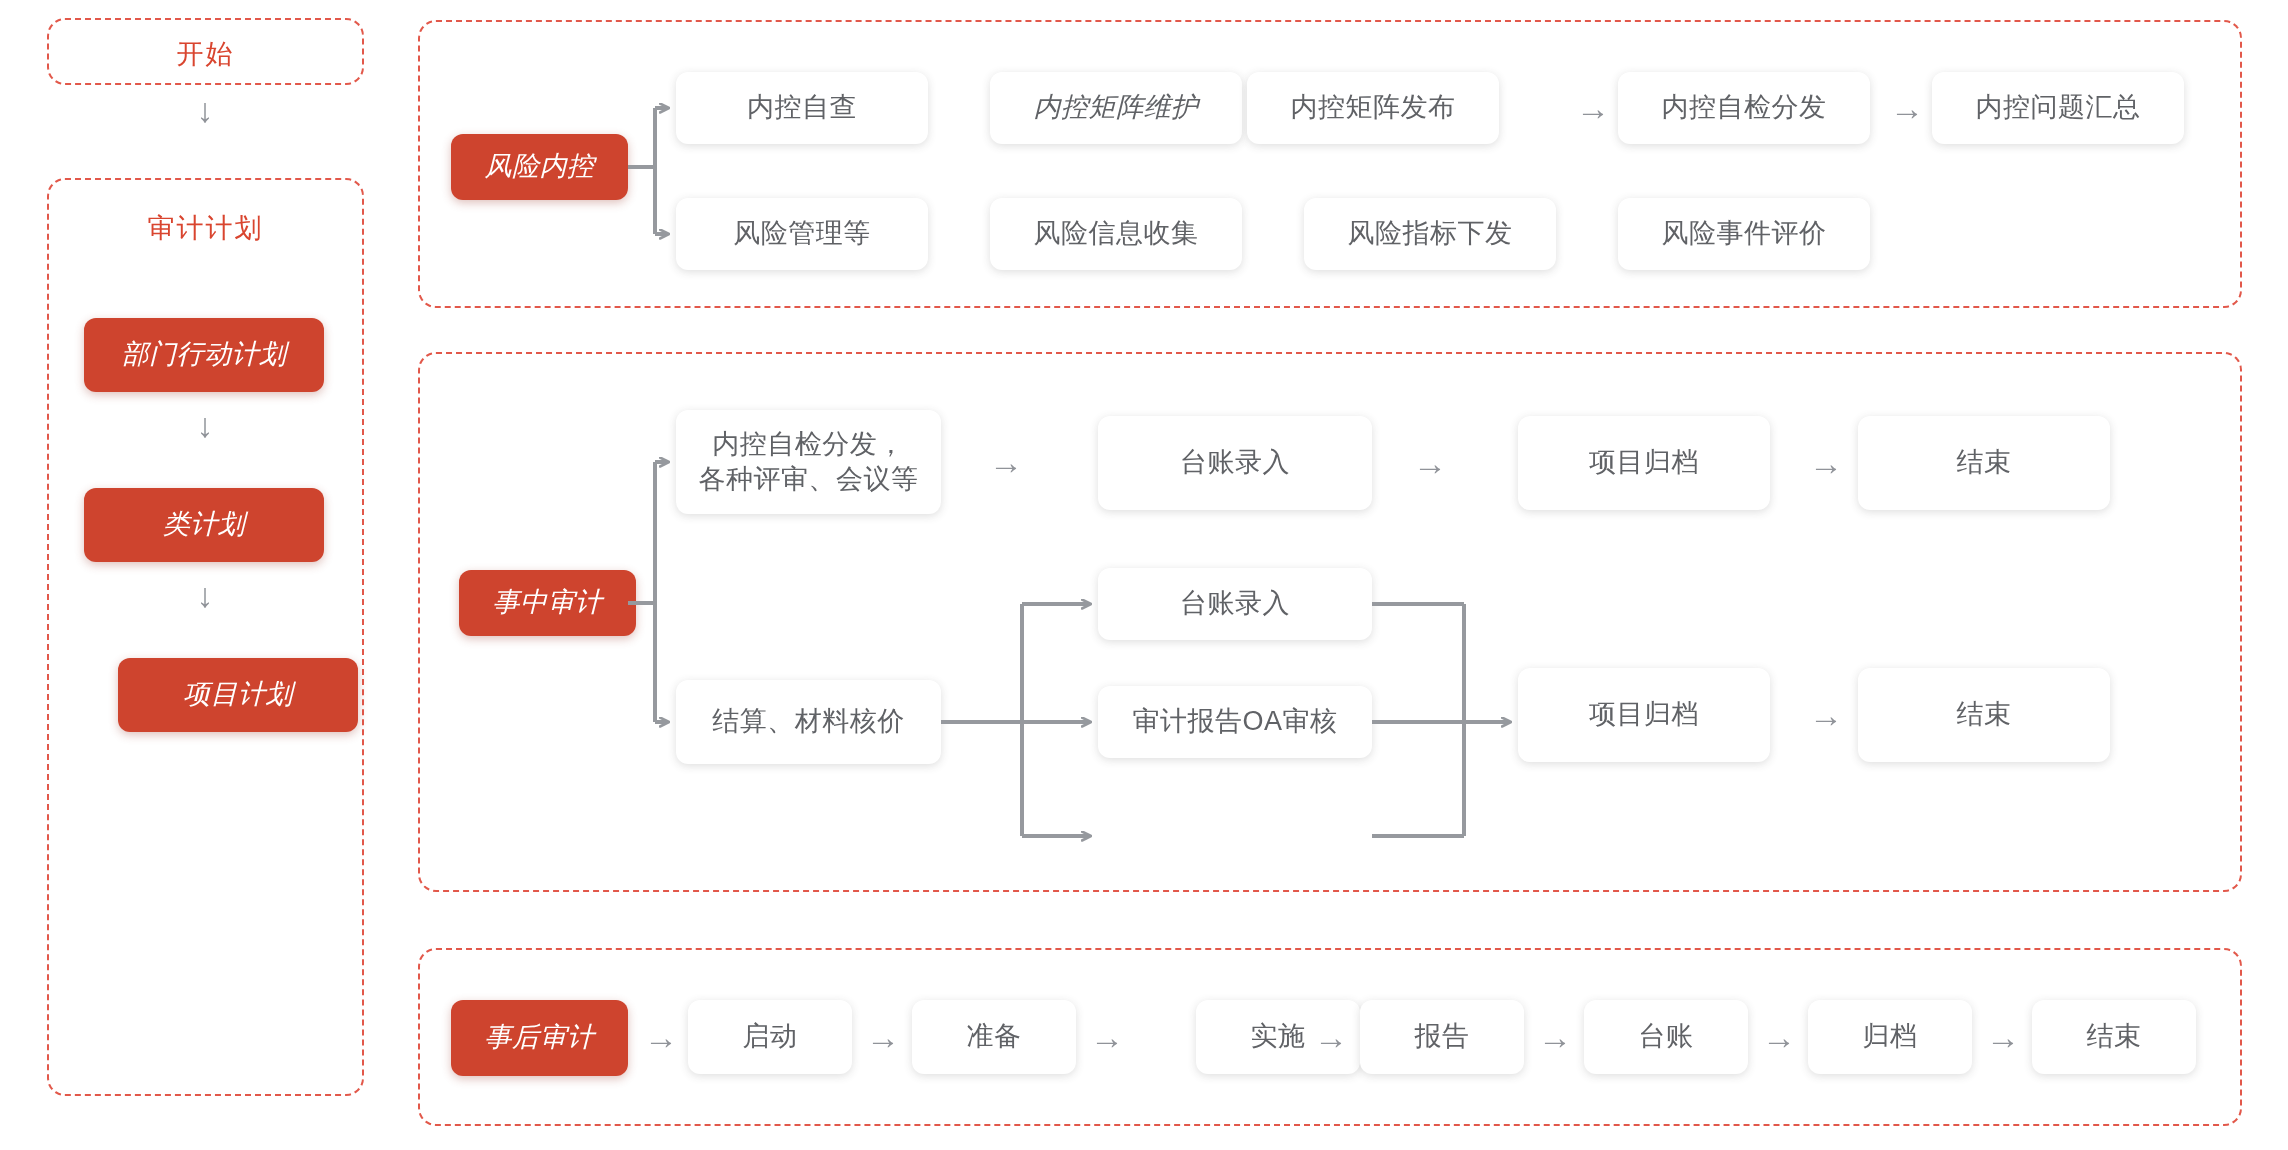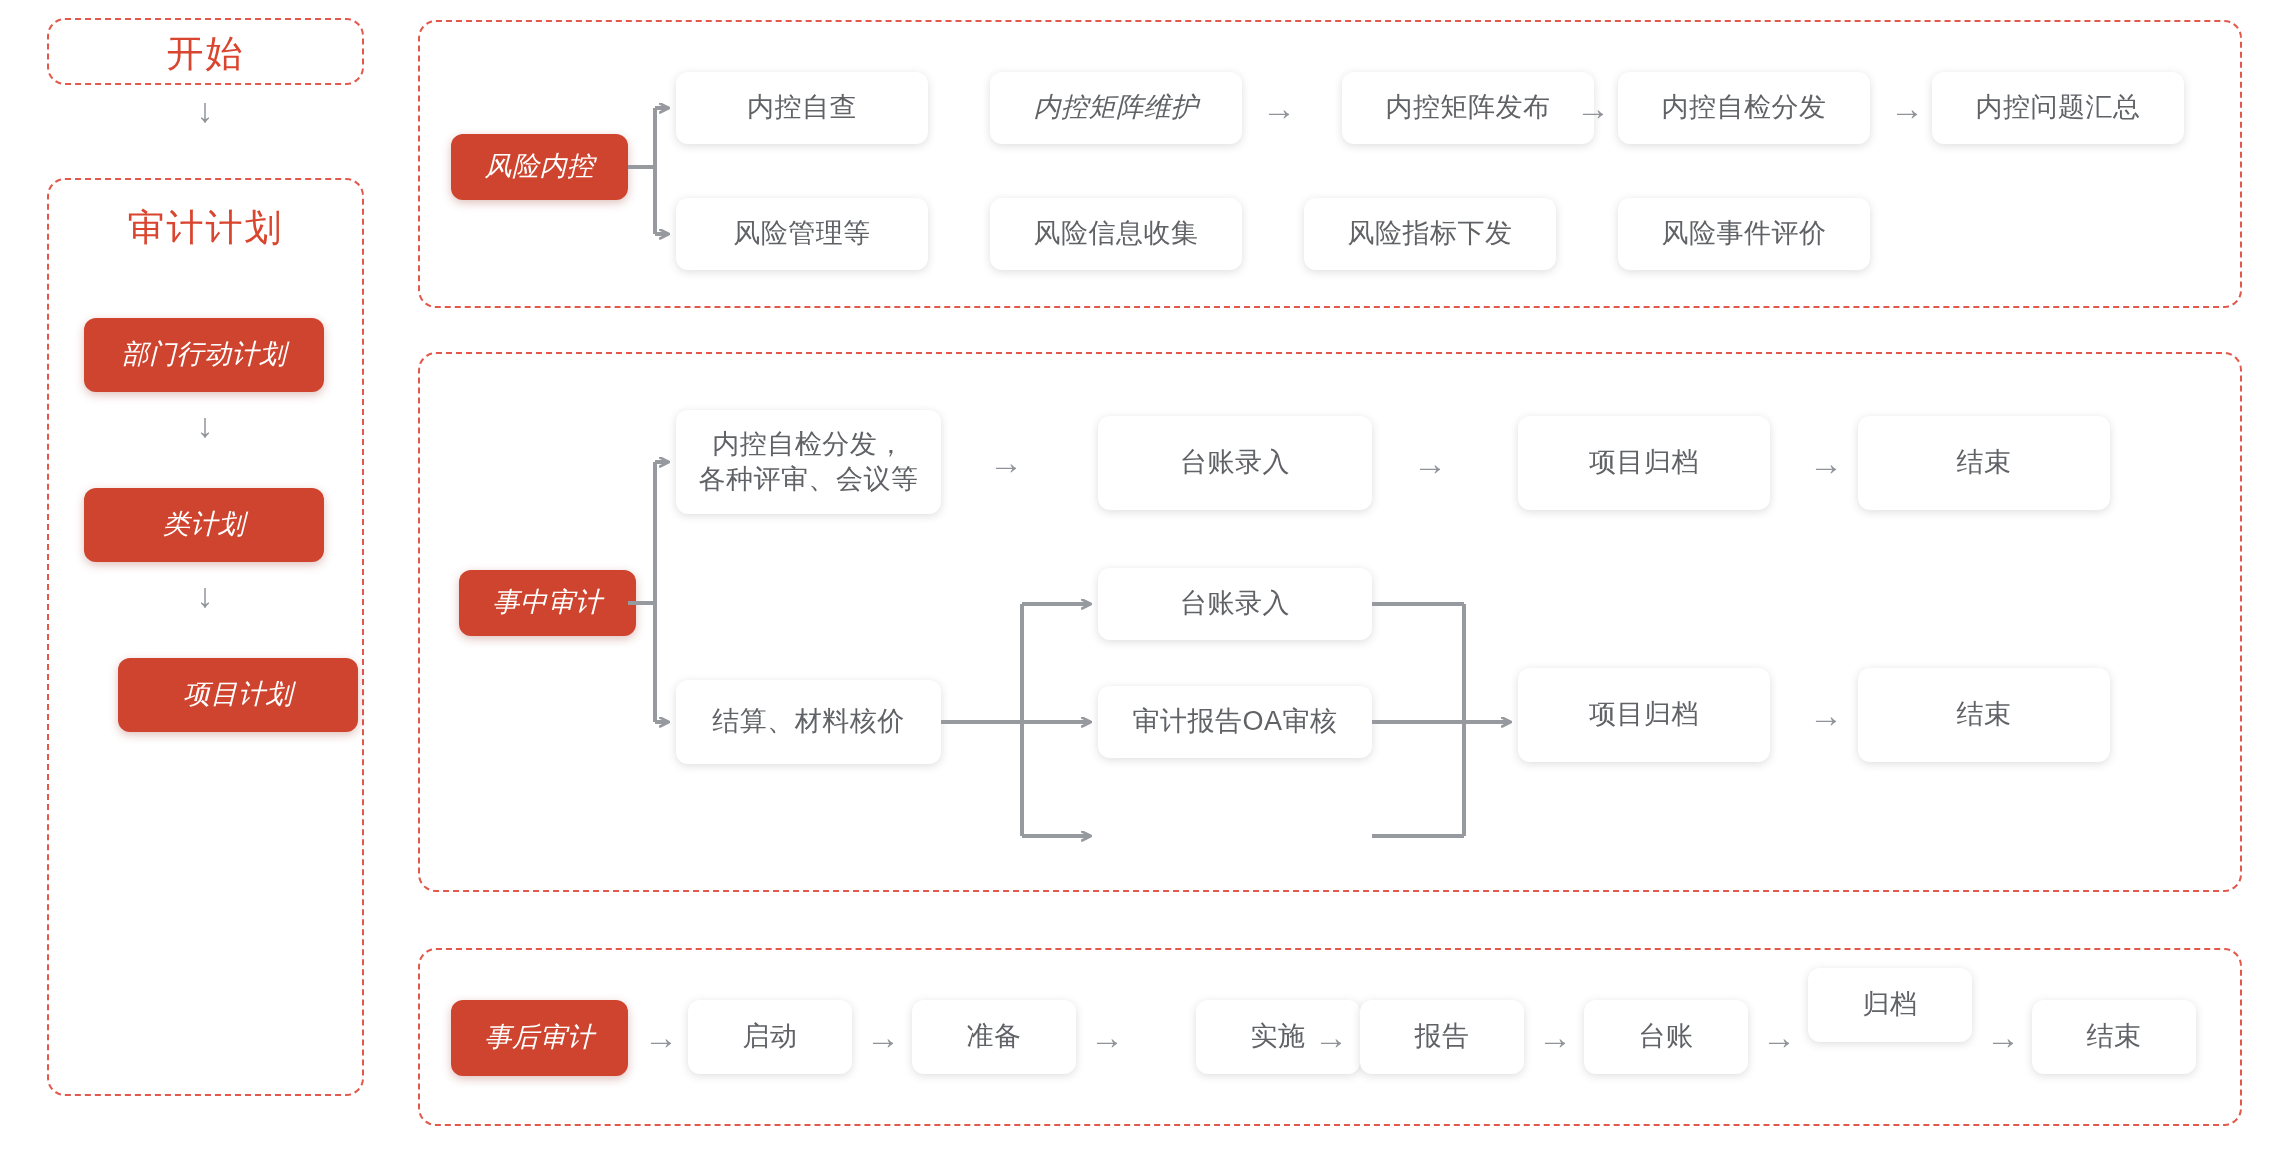--- a/index.html
+++ b/index.html
@@ -35,21 +35,21 @@
   }
   .node.red {
     background: #CE442E;
     color: #ffffff;
     box-shadow: 0 3px 10px rgba(150,50,35,0.30);
     font-style: italic;
   }
   .title-text {
     position: absolute;
     color: #D9452F;
-    font-size: 37px;
+    font-size: 27px;
     letter-spacing: 2px;
     display: flex;
     align-items: center;
     justify-content: center;
     width: 100%;
     text-align: center;
   }
   .arrow-h, .arrow-v {
     position: absolute;
     color: #909399;
@@ -83,21 +83,21 @@
 
   <div class="node red" style="left:84px; top:658px; width:240px; height:74px;margin-left:34px;">项目计划</div>
 
   <div class="dashed-panel" style="left:418px; top:20px; width:1824px; height:288px;"></div>
 
   <div class="node red" style="left:451px; top:134px; width:177px; height:66px;">风险内控</div>
 
   <div class="node" style="left:676px; top:72px; width:252px; height:72px;">内控自查</div>
   <div class="node" style="left:990px; top:72px; width:252px; height:72px;font-style:italic;">内控矩阵维护</div>
   <div class="arrow-h" style="left:1248px; top:72px; width:62px; height:72px;">→</div>
-  <div class="node" style="left:1342px; top:72px; width:252px; height:72px;">内控矩阵发布</div>
+  <div class="node" style="left:1247px; top:72px; width:252px; height:72px;">内控矩阵发布</div>
   <div class="arrow-h" style="left:1562px; top:72px; width:62px; height:72px;">→</div>
   <div class="node" style="left:1618px; top:72px; width:252px; height:72px;">内控自检分发</div>
   <div class="arrow-h" style="left:1876px; top:72px; width:62px; height:72px;">→</div>
   <div class="node" style="left:1932px; top:72px; width:252px; height:72px;">内控问题汇总</div>
 
   <div class="node" style="left:676px; top:198px; width:252px; height:72px;">风险管理等</div>
   <div class="node" style="left:990px; top:198px; width:252px; height:72px;">风险信息收集</div>
   <div class="node" style="left:1304px; top:198px; width:252px; height:72px;">风险指标下发</div>
   <div class="node" style="left:1618px; top:198px; width:252px; height:72px;">风险事件评价</div>
 
@@ -131,21 +131,21 @@
   <div class="node" style="left:688px; top:1000px; width:164px; height:74px;">启动</div>
   <div class="arrow-h" style="left:854px; top:1000px; width:58px; height:74px;">→</div>
   <div class="node" style="left:912px; top:1000px; width:164px; height:74px;">准备</div>
   <div class="arrow-h" style="left:1078px; top:1000px; width:58px; height:74px;">→</div>
   <div class="node" style="left:1196px; top:1000px; width:164px; height:74px;">实施</div>
   <div class="arrow-h" style="left:1302px; top:1000px; width:58px; height:74px;">→</div>
   <div class="node" style="left:1360px; top:1000px; width:164px; height:74px;">报告</div>
   <div class="arrow-h" style="left:1526px; top:1000px; width:58px; height:74px;">→</div>
   <div class="node" style="left:1584px; top:1000px; width:164px; height:74px;">台账</div>
   <div class="arrow-h" style="left:1750px; top:1000px; width:58px; height:74px;">→</div>
-  <div class="node" style="left:1808px; top:968px; width:164px; height:74px;">归档</div>
+  <div class="node" style="left:1808px; top:1000px; width:164px; height:74px;">归档</div>
   <div class="arrow-h" style="left:1974px; top:1000px; width:58px; height:74px;">→</div>
   <div class="node" style="left:2032px; top:1000px; width:164px; height:74px;">结束</div>
 
   <svg class="wires" viewBox="0 0 2288 1150">
     <defs>
       <marker id="ah" markerWidth="11" markerHeight="11" refX="9" refY="5.5" orient="auto" markerUnits="userSpaceOnUse">
         <path d="M1,1 L10,5.5 L1,10" fill="none" stroke="#96999E" stroke-width="2.6" stroke-linecap="round" stroke-linejoin="round"></path>
       </marker>
     </defs>
     <g stroke="#96999E" stroke-width="4" fill="none">

